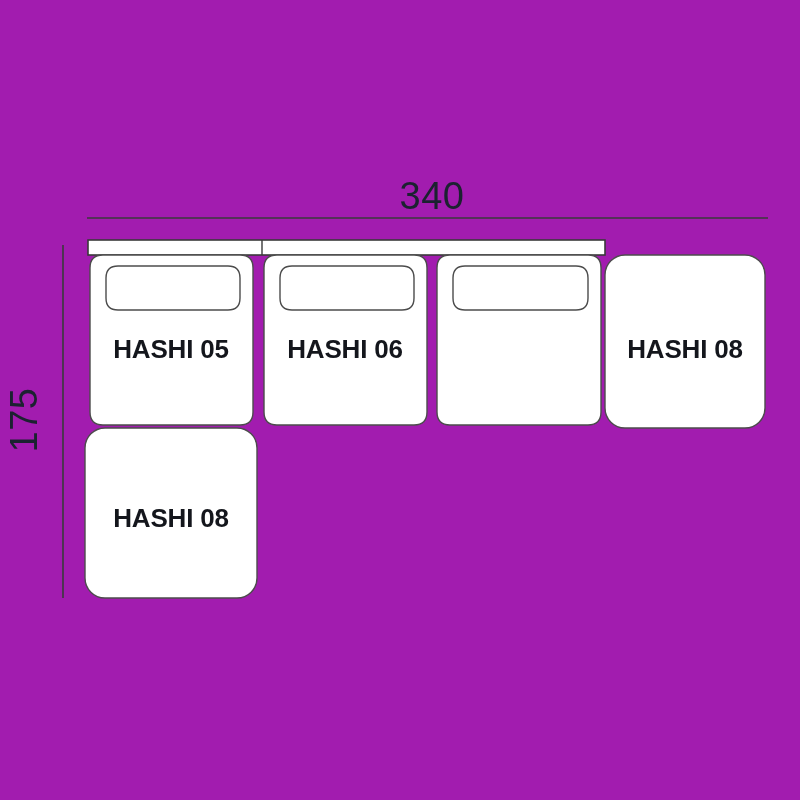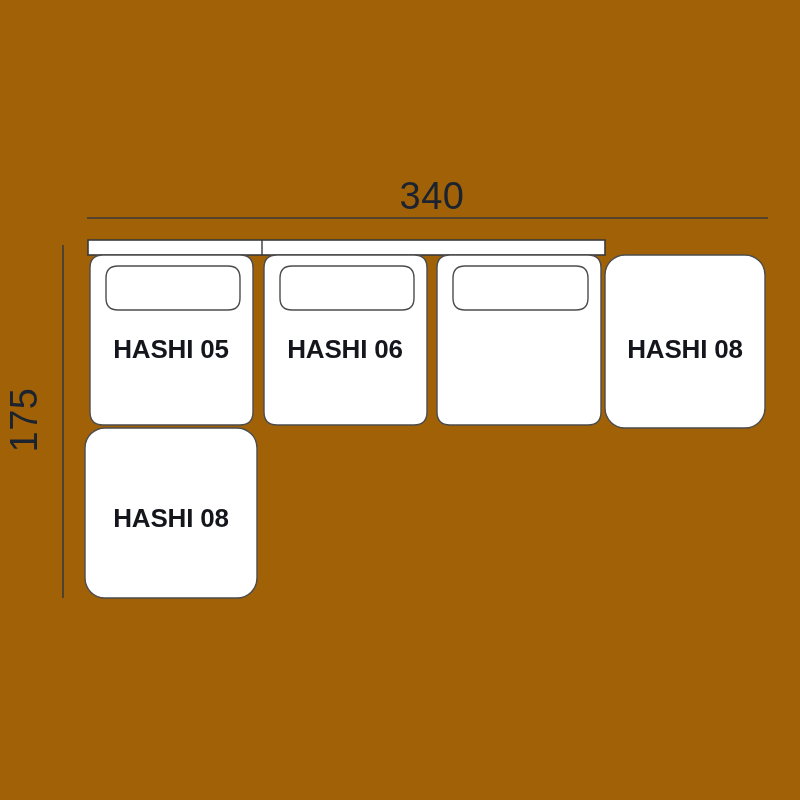--- a/index.html
+++ b/index.html
@@ -11,21 +11,21 @@
     width: 800px;
     height: 800px;
     font-family: "Liberation Sans", sans-serif;
     overflow: hidden;
     position: relative;
   }
   #stage {
     position: relative;
     width: 800px;
     height: 800px;
-    background: #a16207;
+    background: #a21caf;
     text-decoration: underline;
   }
   svg#drawing {
     position: absolute;
     left: 0;
     top: 0;
     width: 800px;
     height: 800px;
     display: block;
   }

